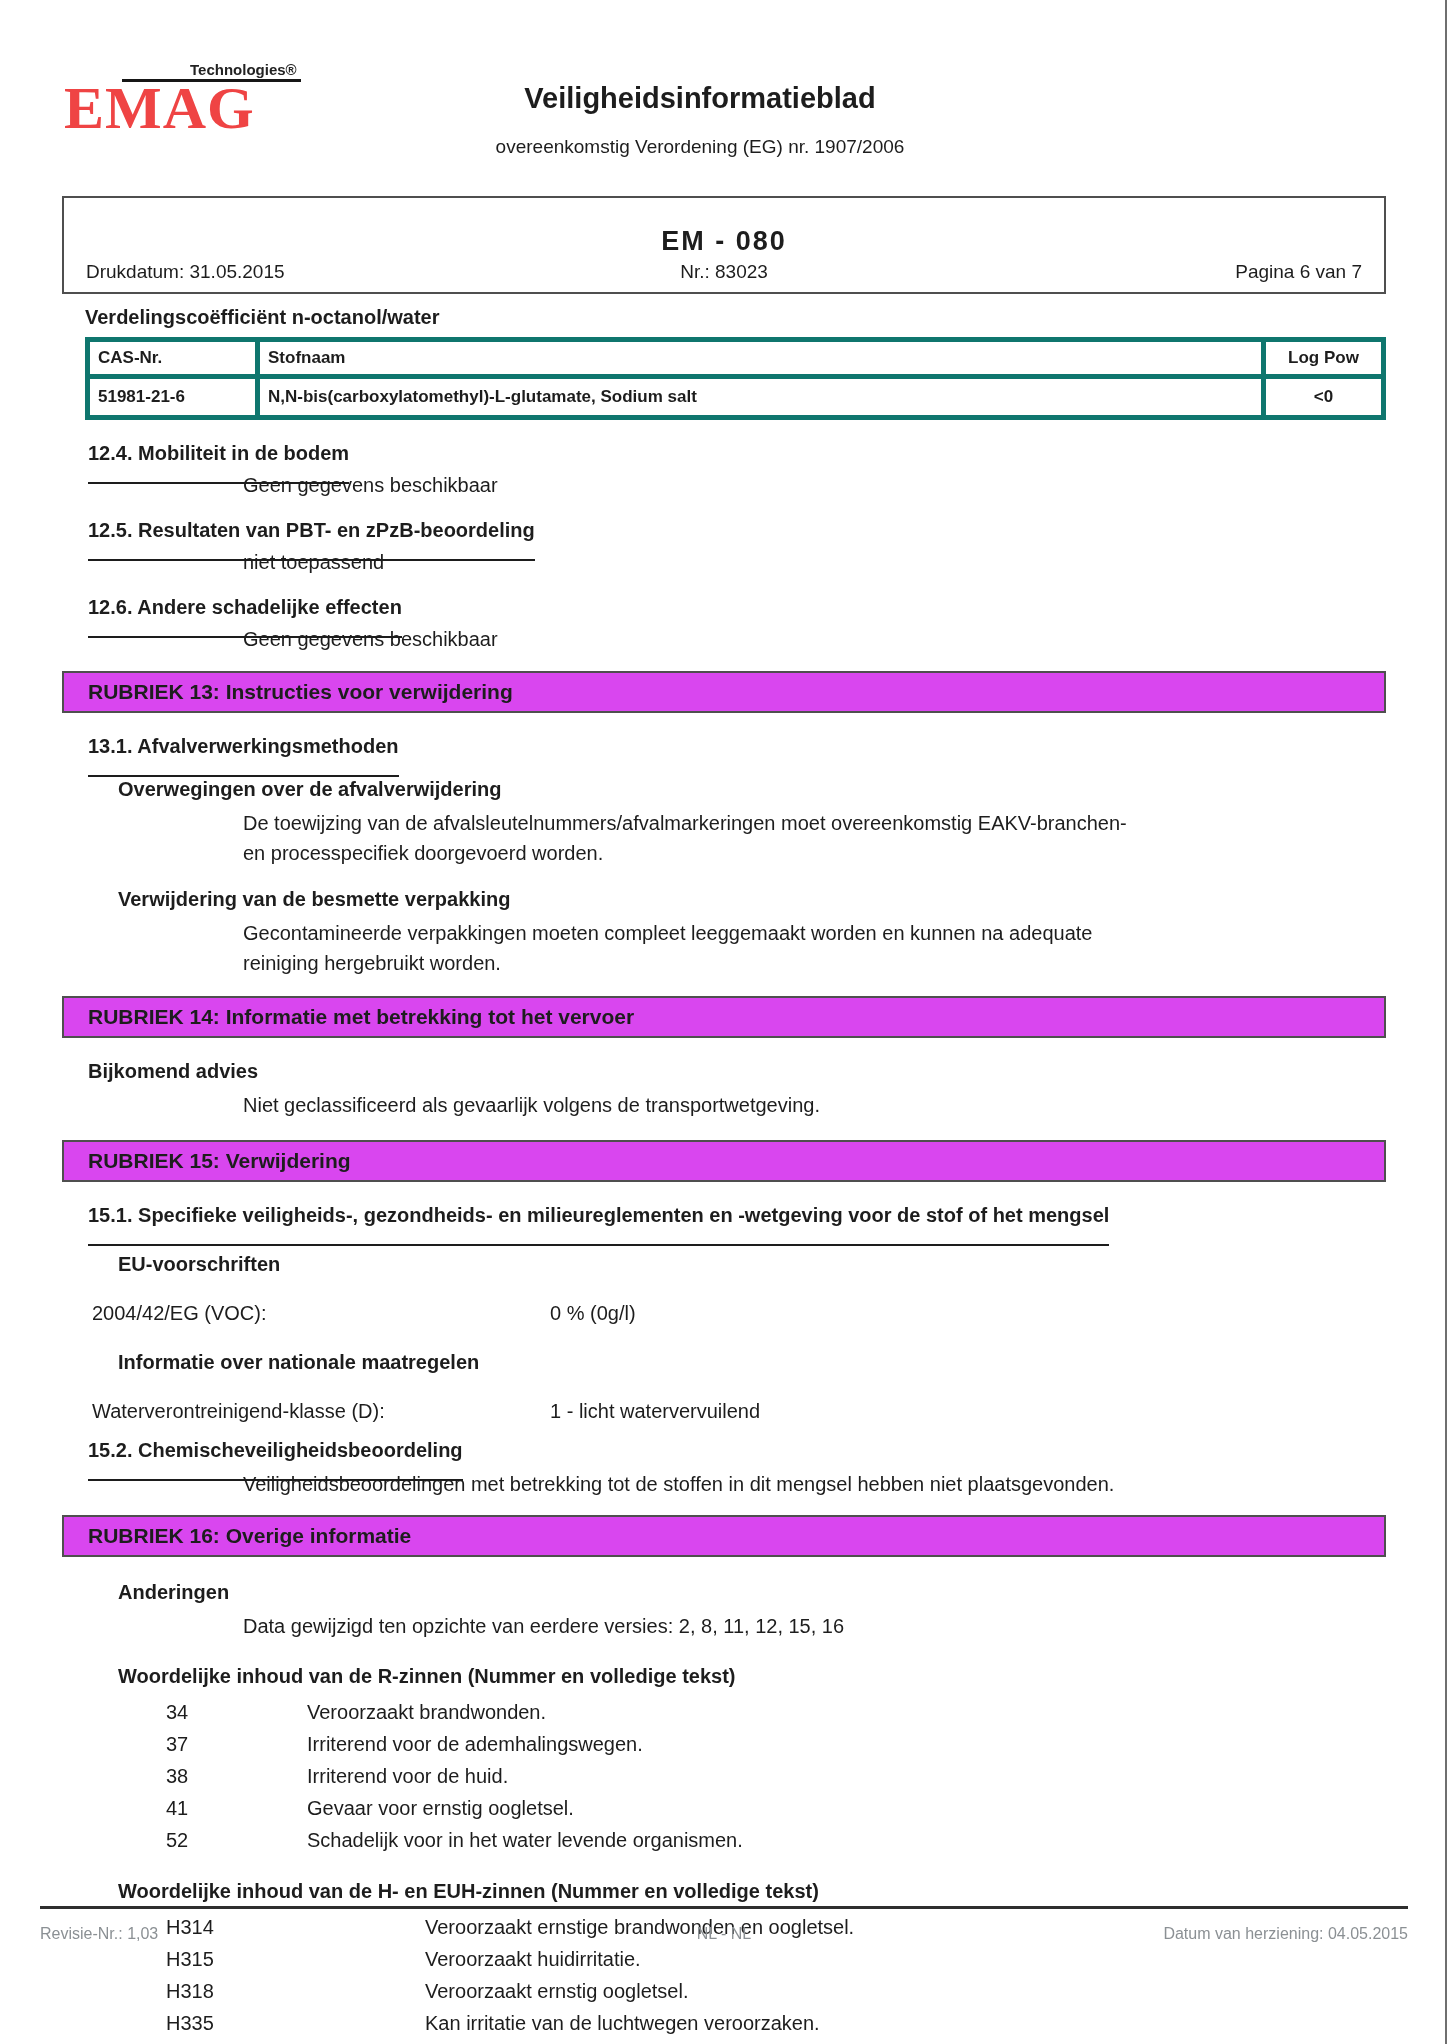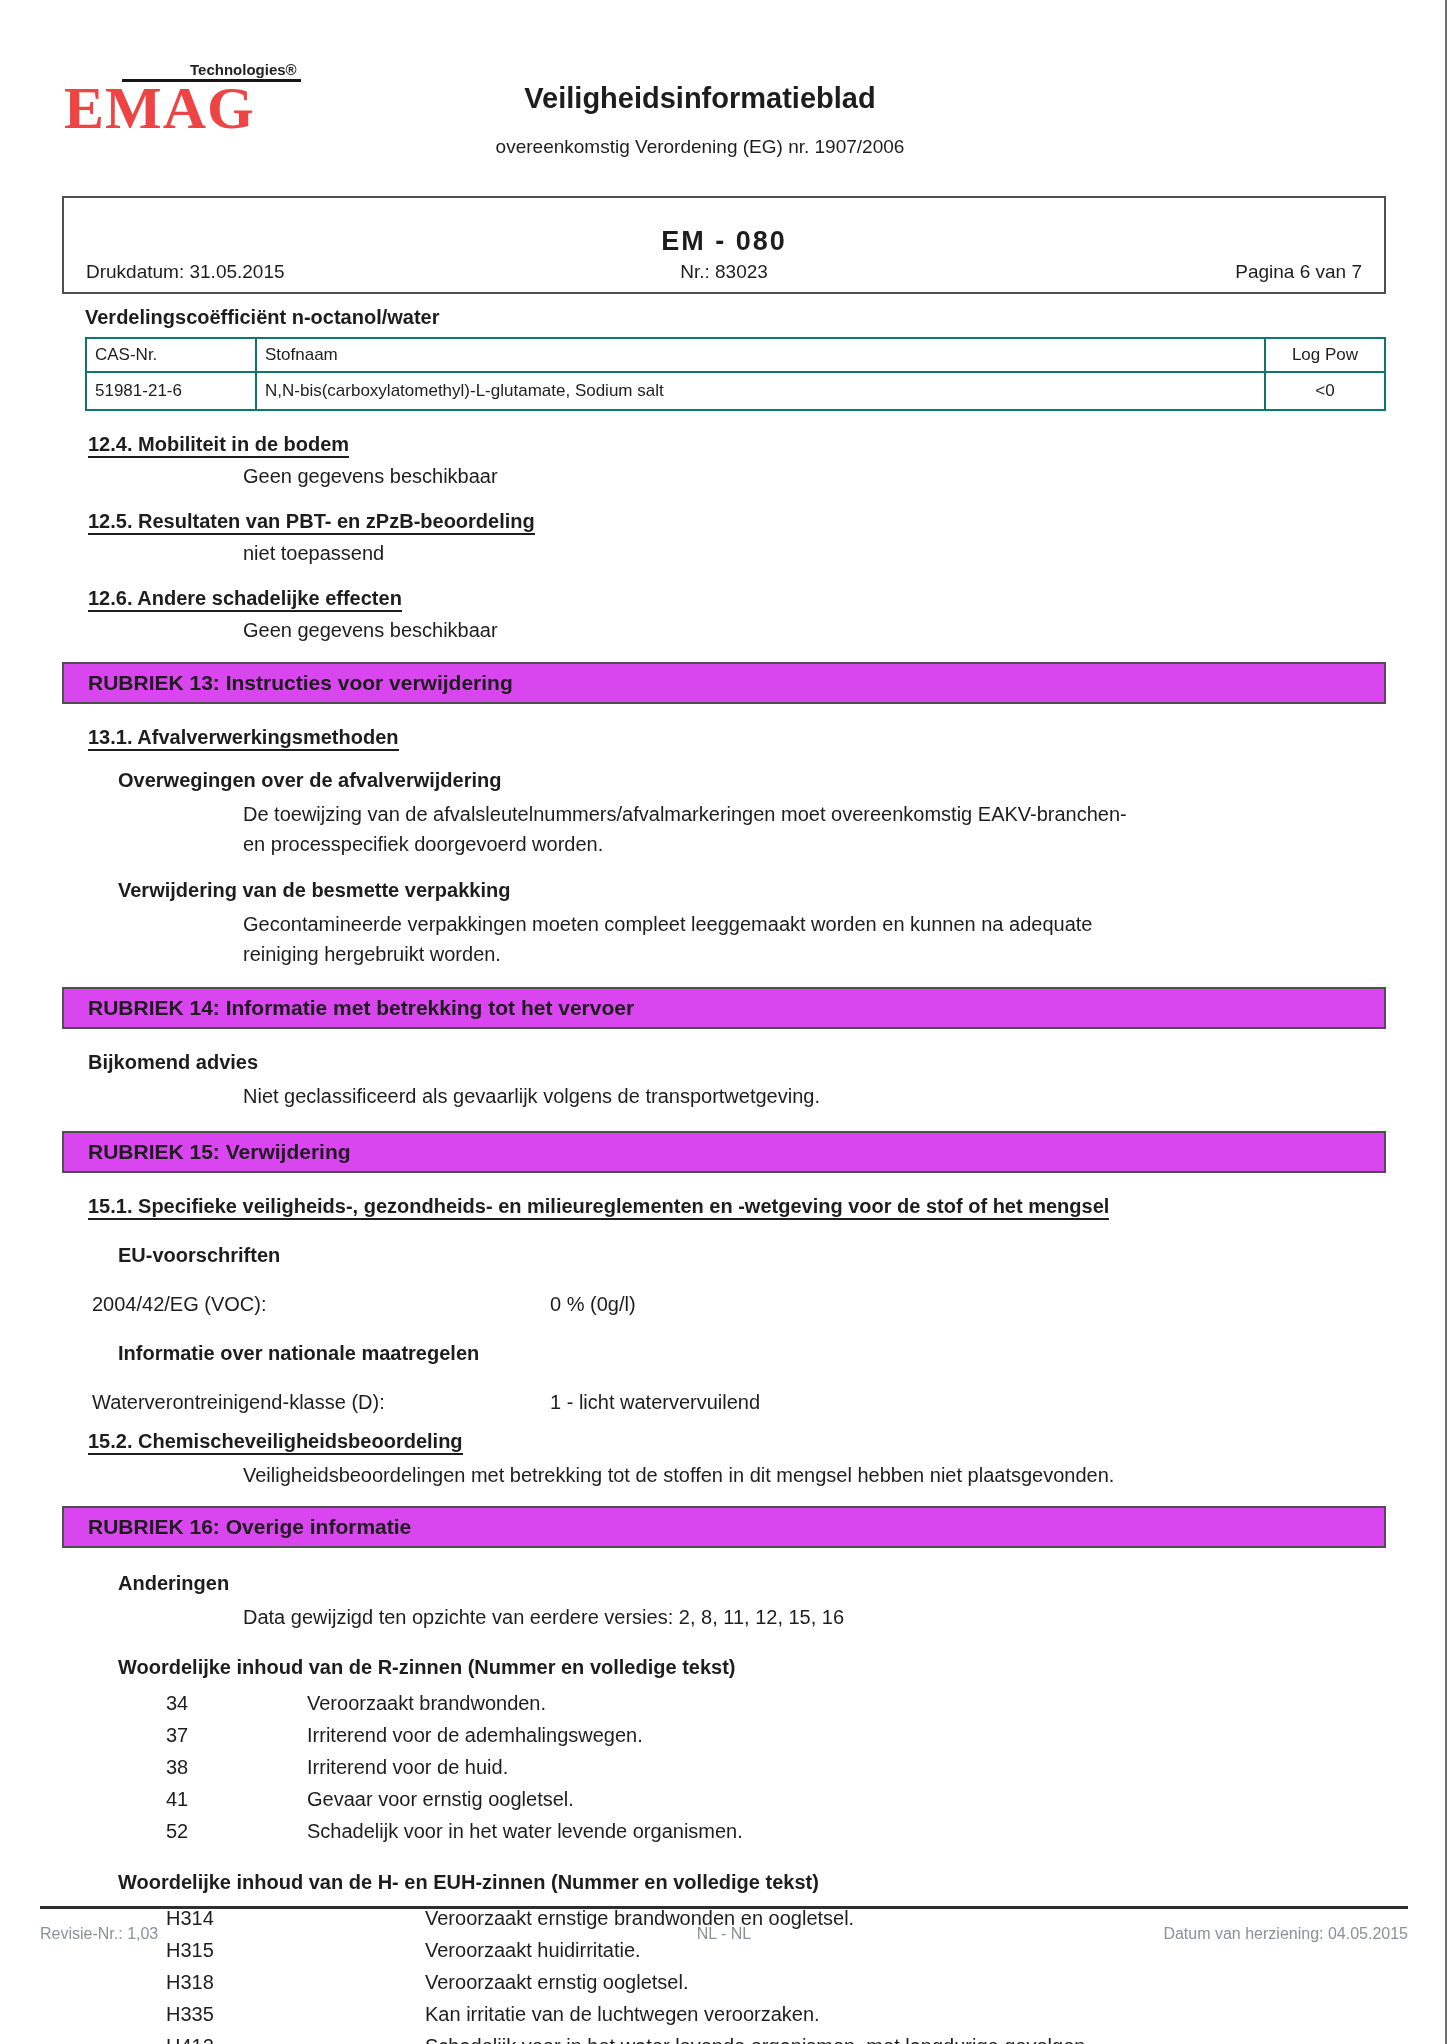--- a/index.html
+++ b/index.html
@@ -42,30 +42,30 @@
   .meta-right{text-align:right;}
 
   
   .content{padding:0 62px;}
   .tbl-title{margin:12px 0 0 23px;font-size:20px;font-weight:bold;}
   table.ptable{
     margin:8px 0 0 23px;width:1301px;border-collapse:collapse;
     font-size:17px;table-layout:fixed;
   }
   table.ptable th,table.ptable td{
-    border:2px solid #0f766e;padding:4px 8px;font-weight:normal;text-align:left;margin-top:16px;
+    border:5px solid #0f766e;padding:4px 8px;font-weight:bold;text-align:left;margin-top:16px;
   }
   table.ptable th{height:24px;}
   table.ptable td{height:28px;}
   .col-cas{width:170px;}
   .col-logpow{width:120px;}
   .c-center{text-align:center !important;}
 
   .sec-h{margin:22px 0 0 26px;font-size:20px;font-weight:bold;}
-  .sec-h .u{border-bottom:2px solid #1d1d1d;padding-bottom:1px;margin-top:40px;}
+  .sec-h .u{border-bottom:2px solid #1d1d1d;padding-bottom:18px;margin-top:40px;}
   .sec-b{margin:9px 0 0 181px;font-size:20px;}
 
   .rub{
     margin:20px 0 0;border:2px solid #4f4f4f;height:38px;box-sizing:content-box;
     display:flex;align-items:center;padding-left:24px;
     font-size:21px;font-weight:bold;background:#d946ef;
   }
 
   .sub-h{margin:20px 0 0 56px;font-size:20px;font-weight:bold;}
   .sub-h-a{margin:22px 0 0 26px;font-size:20px;font-weight:bold;}

